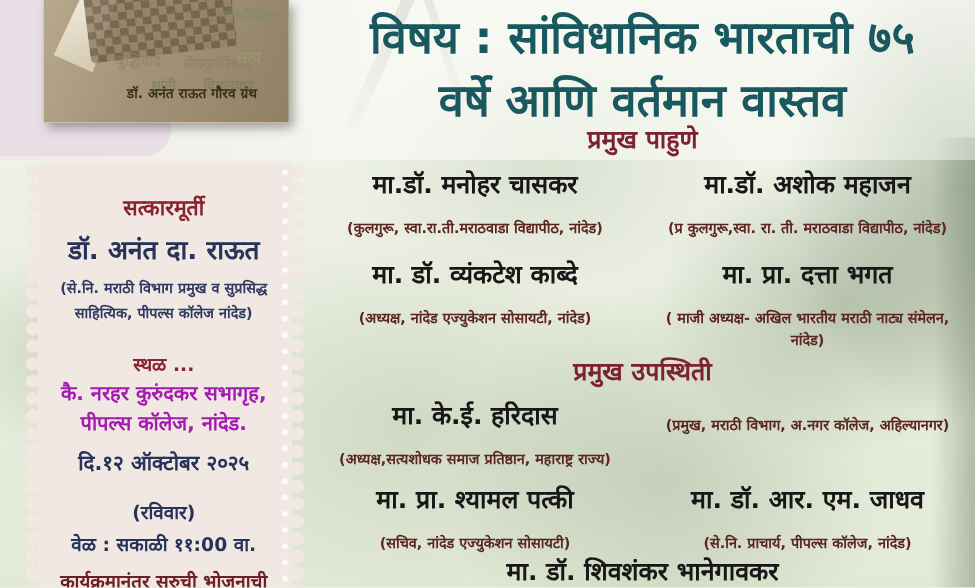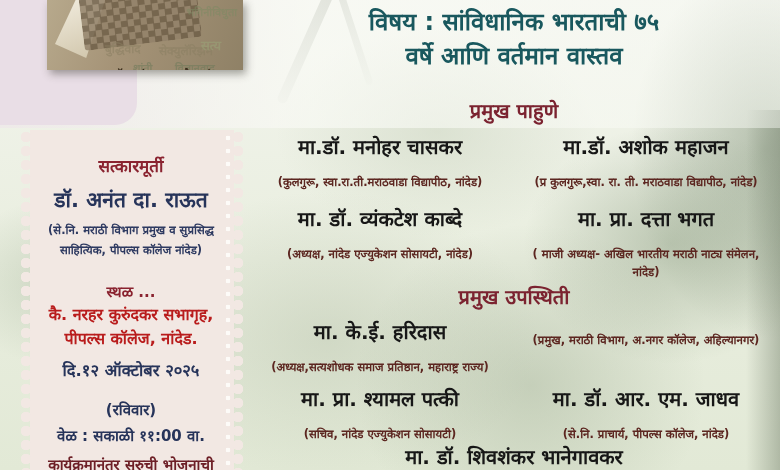--- a/index.html
+++ b/index.html
@@ -27,21 +27,21 @@
     background:linear-gradient(rgba(88,98,76,.32), rgba(88,98,76,.03));
     transform:rotate(-18deg);border-radius:6px;}
   .bg-trunk-right{position:absolute;right:0;top:110px;width:34px;height:360px;
     background:linear-gradient(90deg, rgba(92,106,84,.0), rgba(92,106,84,.38));}
   .bg-top-band{position:absolute;left:0;top:0;width:780px;height:128px;
     background:linear-gradient(90deg, rgba(238,228,234,.55), rgba(250,251,246,.65) 40%, rgba(248,250,244,.45));}
   
   .pink-corner{position:absolute;left:0;top:0;width:137px;height:125px;
     background:#e9dee6;border-bottom-right-radius:22px;}
   
-  .book-cover{position:absolute;left:47px;top:0;width:196px;height:70px;
+  .book-cover{position:absolute;left:35px;top:0;width:196px;height:98px;
     background:linear-gradient(112deg,#b7a98c 0%,#a59377 42%,#8f8166 100%);
     box-shadow:3px 4px 8px rgba(60,60,50,.45);overflow:hidden;}
   .book-shirt{position:absolute;left:34px;top:-14px;width:118px;height:58px;
     background:repeating-conic-gradient(#6f5f48 0% 25%, #93826a 0% 50%);
     background-size:13px 13px;transform:rotate(-7deg);opacity:.85;border-radius:4px;}
   .book-page{position:absolute;left:8px;top:-6px;width:52px;height:64px;
     background:linear-gradient(160deg,#f4efe2,#cfc4a9);
     clip-path:polygon(45% 0, 100% 0, 60% 100%, 0 78%);}
   .book-word{position:absolute;color:#6e7a5a;opacity:.55;font-weight:bold;font-size:11px;white-space:nowrap;}
   .bw-1{right:6px;top:4px;color:#7d8a63;}
@@ -62,29 +62,29 @@
   .stamp-card::after{right:-10px;}
   .perf-dots{position:absolute;top:4px;bottom:4px;right:3px;width:6px;
     background-image:radial-gradient(circle at 3px 4px, #fdfbf8 2.1px, rgba(0,0,0,0) 2.6px);
     background-size:6px 13px;background-repeat:repeat-y;}
   .card-inner{position:absolute;left:8px;right:10px;top:8px;bottom:4px;
     display:flex;flex-direction:column;align-items:center;text-align:center;}
   .c-label{color:#8a2330;font-weight:bold;font-size:17px;margin-top:16px;}
   .c-name{color:#27345a;font-weight:bold;font-size:21px;margin-top:8px;}
   .c-desig{color:#2e3a61;font-weight:bold;font-size:11.5px;line-height:1.75;margin-top:7px;}
   .c-venue-label{color:#8a2330;font-weight:bold;font-size:15px;margin-top:21px;}
-  .c-venue{color:#b91c1c;font-weight:bold;font-size:16px;line-height:1.32;margin-top:3px;}
+  .c-venue{color:#a21caf;font-weight:bold;font-size:16px;line-height:1.32;margin-top:3px;}
   .c-date{color:#27345a;font-weight:bold;font-size:16.5px;margin-top:9px;}
   .c-day{color:#27345a;font-weight:bold;font-size:15px;margin-top:18px;}
   .c-time{color:#27345a;font-weight:bold;font-size:15px;margin-top:6px;}
   .c-note{color:#6d1f26;font-weight:bold;font-size:15px;line-height:1.45;margin-top:10px;}
   
   .main-area{position:absolute;left:248px;top:0;width:532px;height:470px;}
   .poster-title{position:absolute;top:5px;left:0;width:100%;text-align:center;
-    color:#19585e;font-weight:bold;font-size:24px;line-height:1.42;}
+    color:#19585e;font-weight:bold;font-size:36px;line-height:1.42;}
   .sec-heading{position:absolute;left:0;width:100%;text-align:center;
     color:#7b2330;font-weight:bold;font-size:20px;}
   .h-guests{top:97px;}
   .h-attendees{top:283px;}
   .person{position:absolute;text-align:center;}
   .cell-l{left:2px;width:260px;}
   .cell-r{left:266px;width:264px;}
   .r1{top:133px;} .r2{top:205px;} .r3{top:318px;} .r4{top:385px;}
   .p-name{font-size:20px;font-weight:bold;color:#171717;}
   .p-sub{font-size:11.5px;font-weight:bold;color:#5c2620;margin:13px auto 0;line-height:1.6;max-width:250px;}

